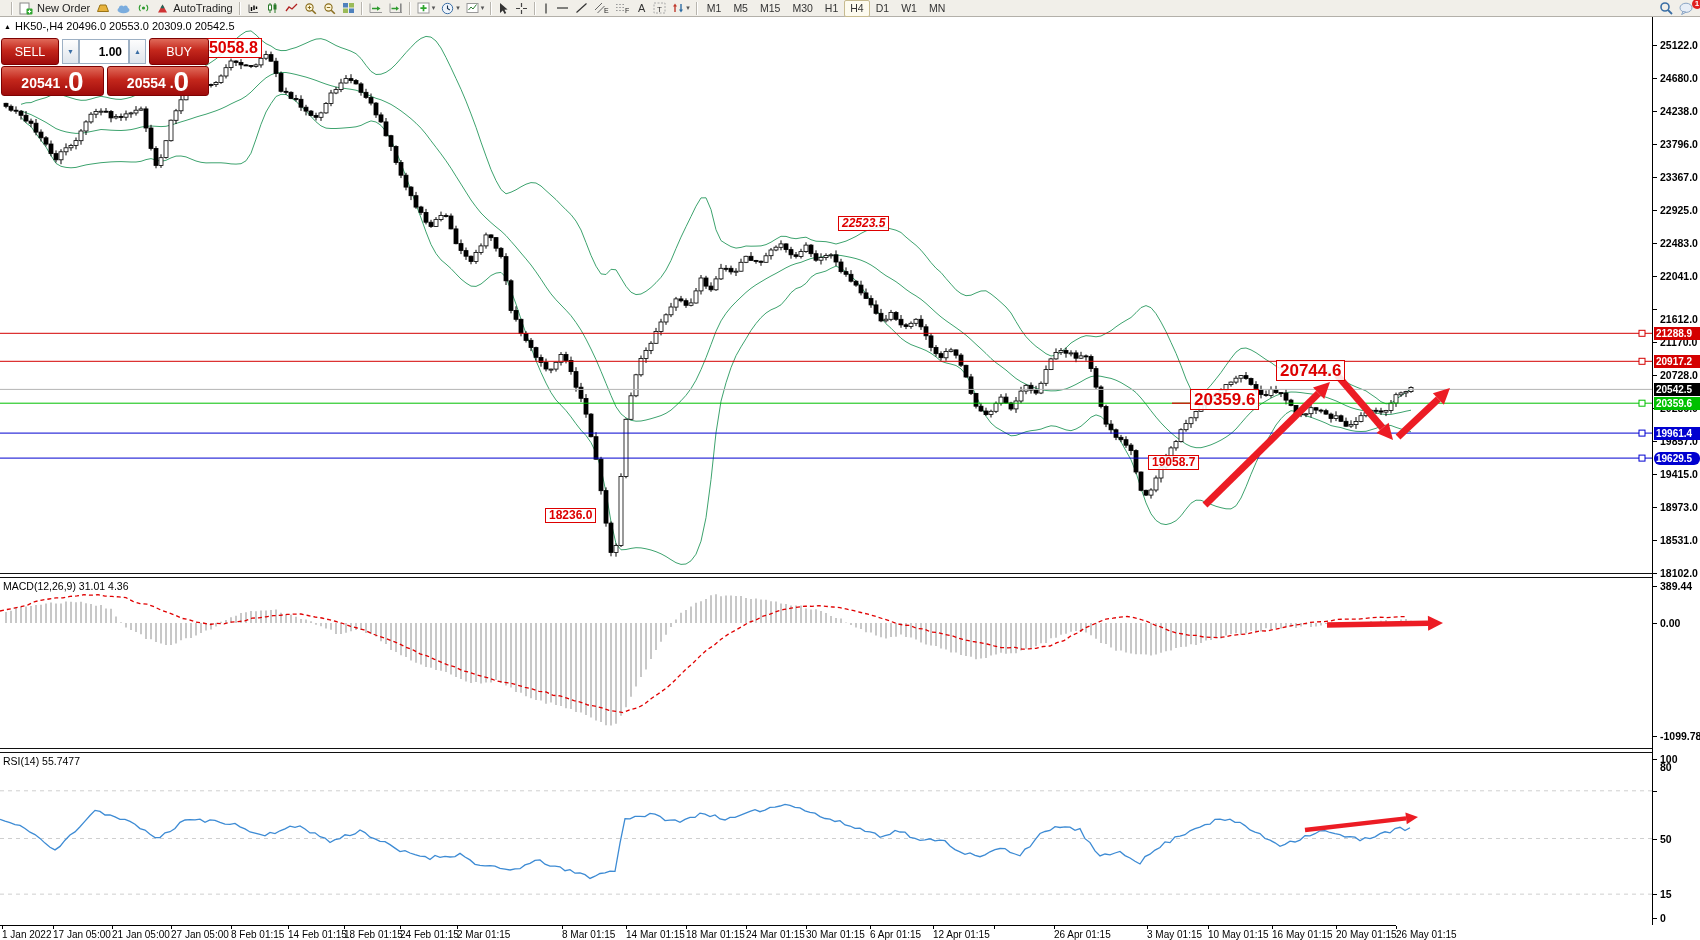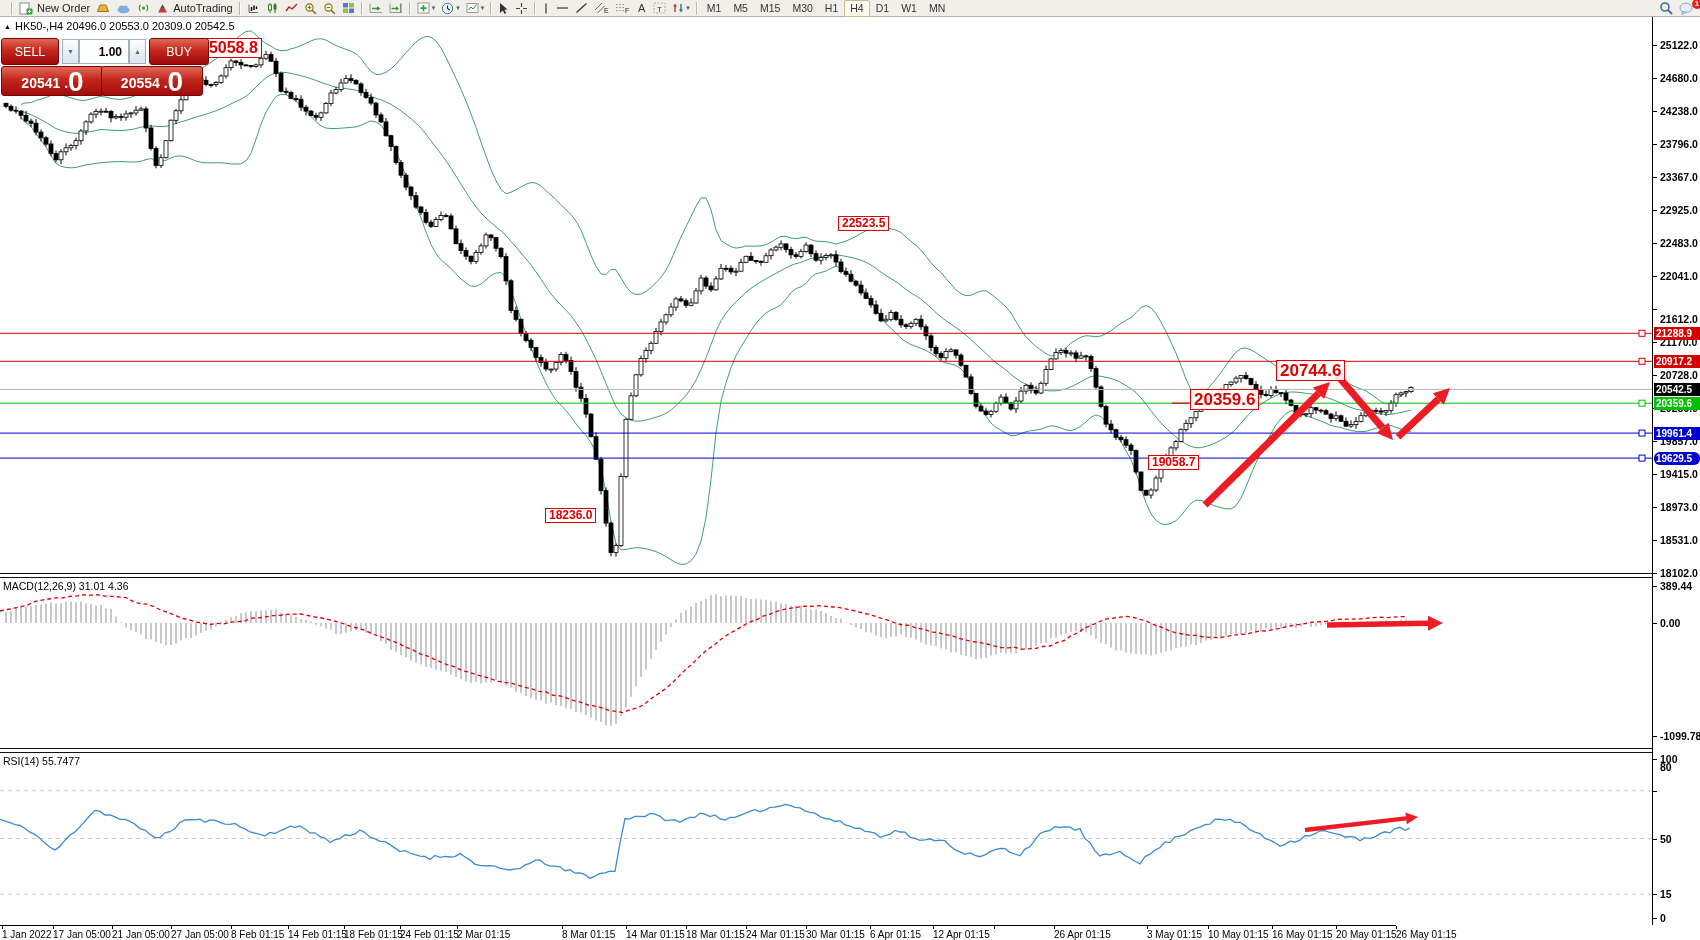--- a/index.html
+++ b/index.html
@@ -55,21 +55,21 @@
   .redbox{position:absolute;top:0;height:100%;background:linear-gradient(180deg,#e06a5a 0%,#c4271c 45%,#9e0b0b 100%);
     border:1px solid #7e0202;border-radius:3px;box-sizing:border-box;color:#fff;display:flex;align-items:center;justify-content:center;}
   .oc-sell{left:0;width:58px;font-size:12.5px;font-weight:400;}
   .oc-buy{left:148px;width:60px;font-size:12.5px;font-weight:400;}
   .oc-spin{position:absolute;top:1px;height:25px;width:17px;background:linear-gradient(#fdfdfd,#dfe5ec);
     border:1px solid #9db0c4;box-sizing:border-box;color:#3a6ea5;font-size:7px;display:flex;align-items:center;justify-content:center;}
   .oc-vol{position:absolute;left:78px;top:1px;width:50px;height:25px;background:#fff;border:1px solid #9db0c4;
     box-sizing:border-box;font-size:12px;font-weight:700;color:#000;display:flex;align-items:center;justify-content:flex-end;padding-right:6px;}
   .oc-price{display:flex;align-items:flex-end;justify-content:center;padding-bottom:1px;}
   .oc-p1{left:0;width:103px;}
-  .oc-p2{left:100px;width:102px;}
+  .oc-p2{left:106px;width:102px;}
   .oc-small{font-size:14px;font-weight:700;padding-bottom:3px;}
   .oc-big{font-size:28px;font-weight:700;line-height:24px;}
 </style>
 </head>
 <body>
 
 <div class="app">
 
   <div class="toolbar" id="toolbar">
       <div class="titem ">
@@ -656,21 +656,21 @@
           <span class="oc-small">20541 .</span>
           <span class="oc-big">0</span>
         </div>
         <div class="redbox oc-price oc-p2">
           <span class="oc-small">20554 .</span>
           <span class="oc-big">0</span>
         </div>
       </div>
     </div>
   <div class="ann" style="left: 196px; top: 21px; font-size: 16px;">25058.8</div>
-      <div class="ann" style="left: 838px; top: 199px; font-size: 12px;">22523.5</div>
+      <div class="ann" style="left: 838px; top: 199px; font-size: 12px; font-style: italic;">22523.5</div>
       <div class="ann" style="left: 1276px; top: 343px; font-size: 17px;">20744.6</div>
       <div class="ann" style="left: 1190px; top: 372px; font-size: 17px;">20359.6</div>
       <div class="ann" style="left: 1148px; top: 438px; font-size: 12px;">19058.7</div>
       <div class="ann" style="left: 545px; top: 491px; font-size: 12px;">18236.0</div>
     </div>
 
   <div class="sep1"></div>
 
   <div class="pane macd-pane" id="macdPane">
     <svg id="macdSvg" width="1652" height="170">

